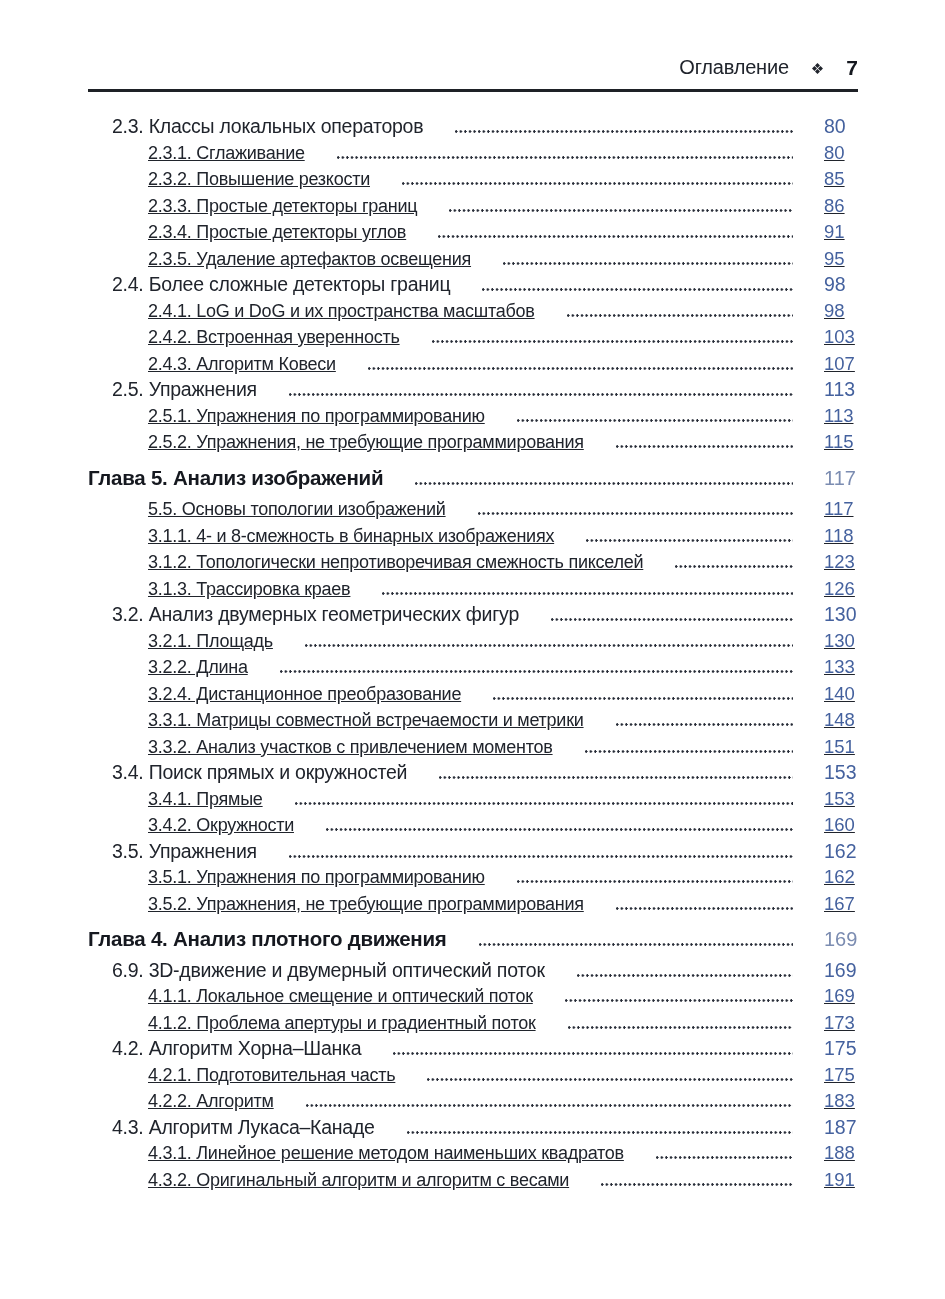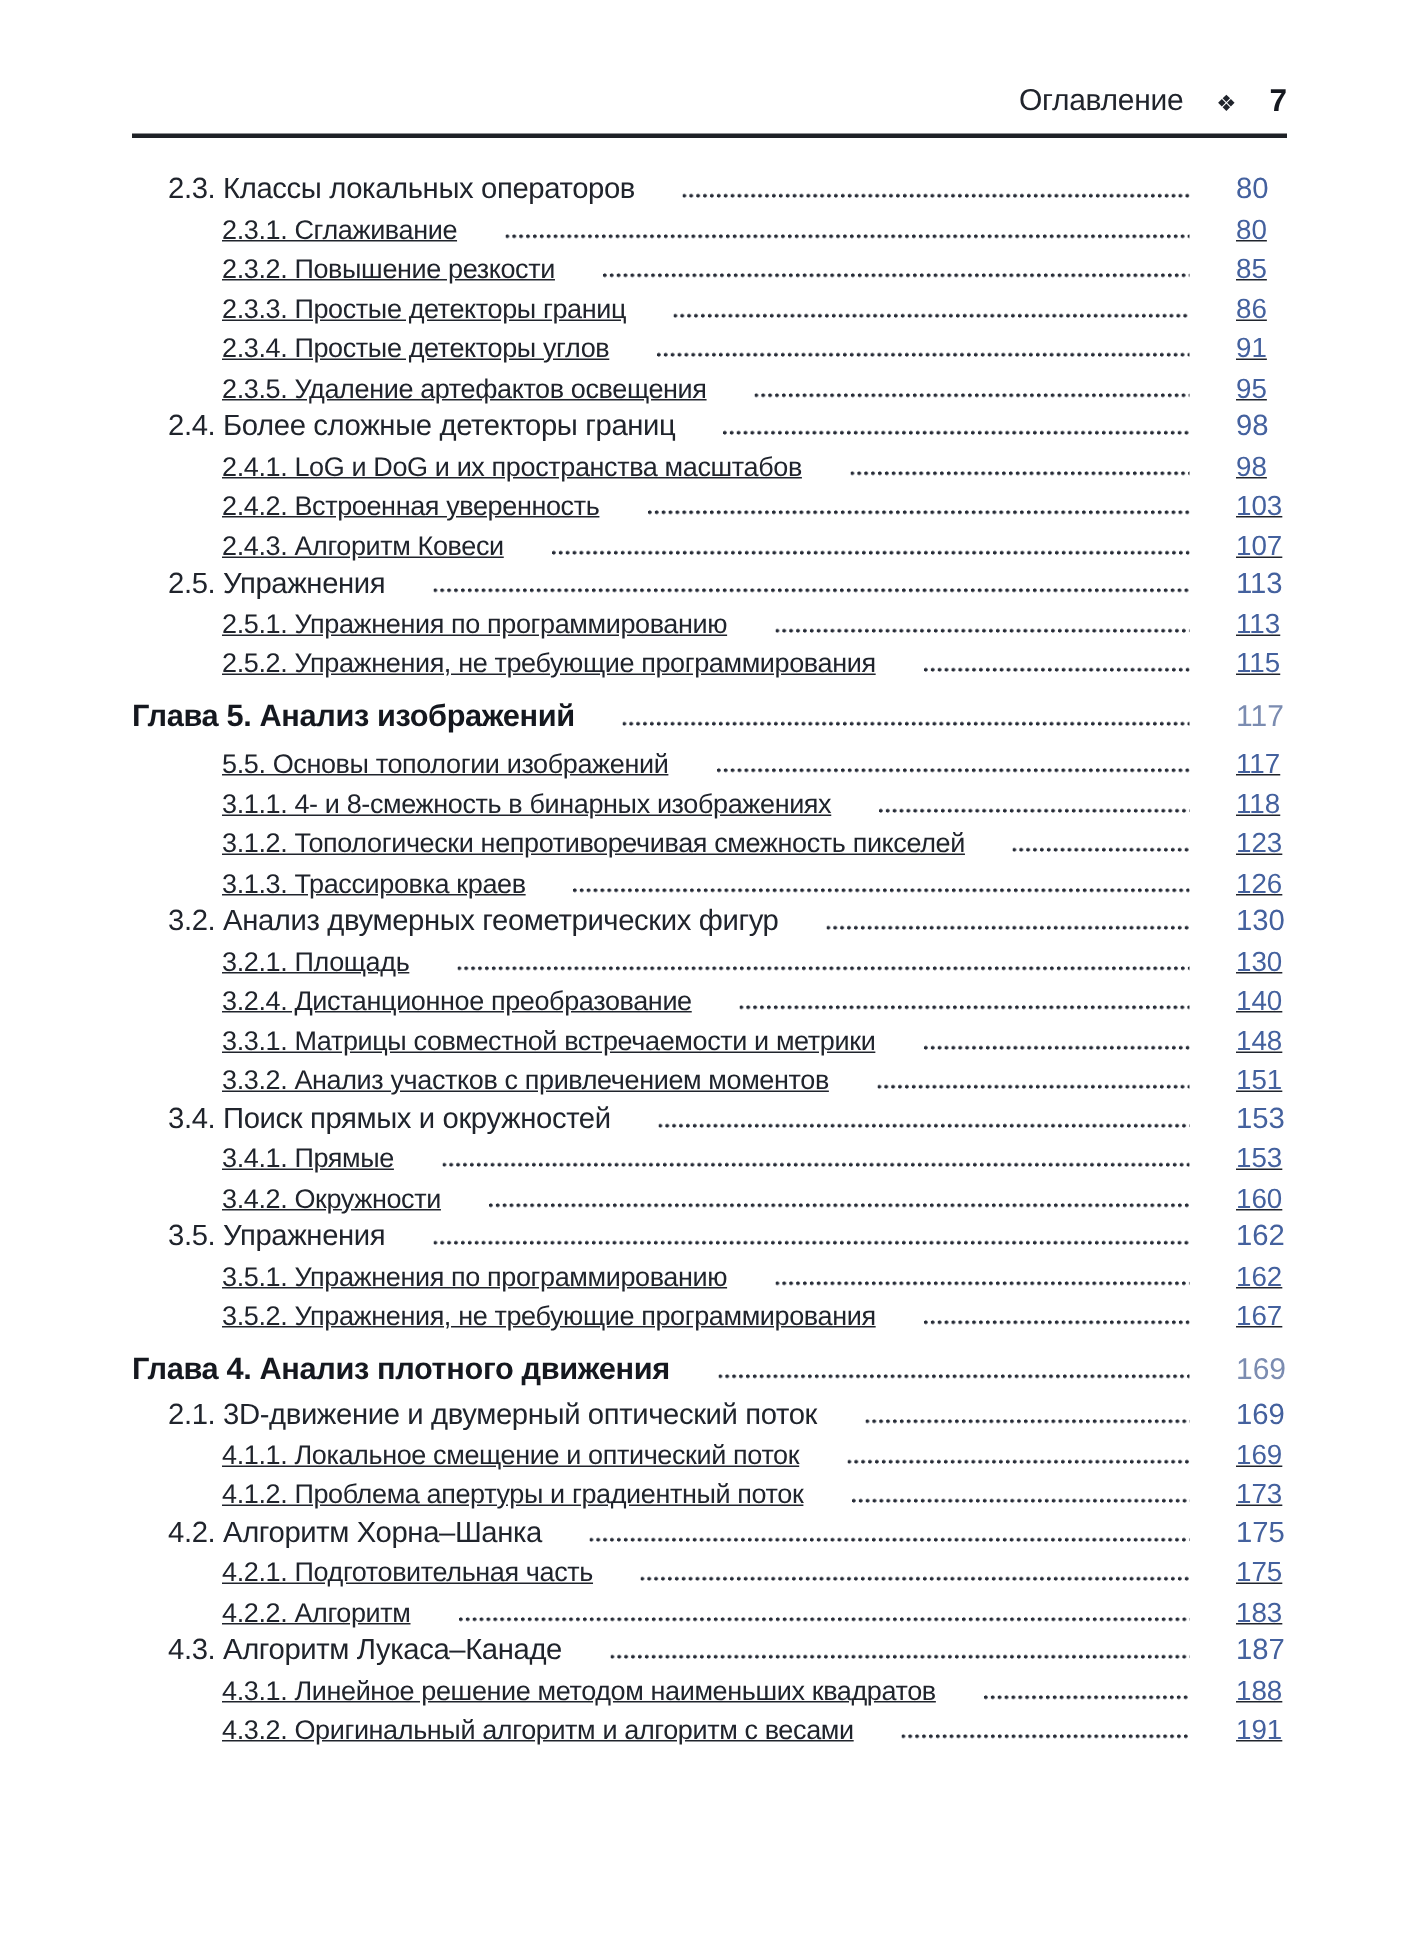--- a/index.html
+++ b/index.html
@@ -207,20 +207,25 @@
       <span class="label">3.2. Анализ двумерных геометрических фигур</span>
       <span class="leader"></span>
       <span class="num">130</span>
     </div>
       <div class="toc-row subsection">
       <span class="label">3.2.1. Площадь</span>
       <span class="leader"></span>
       <span class="num">130</span>
     </div>
       <div class="toc-row subsection">
+      <span class="label">3.2.2. Длина</span>
+      <span class="leader"></span>
+      <span class="num">133</span>
+    </div>
+      <div class="toc-row subsection">
       <span class="label">3.2.4. Дистанционное преобразование</span>
       <span class="leader"></span>
       <span class="num">140</span>
     </div>
       <div class="toc-row subsection">
       <span class="label">3.3.1. Матрицы совместной встречаемости и метрики</span>
       <span class="leader"></span>
       <span class="num">148</span>
     </div>
       <div class="toc-row subsection">
@@ -257,21 +262,21 @@
       <span class="label">3.5.2. Упражнения, не требующие программирования</span>
       <span class="leader"></span>
       <span class="num">167</span>
     </div>
       <div class="toc-row chapter">
       <span class="label">Глава 4. Анализ плотного движения</span>
       <span class="leader"></span>
       <span class="num">169</span>
     </div>
       <div class="toc-row section">
-      <span class="label">2.1. 3D-движение и двумерный оптический поток</span>
+      <span class="label">6.9. 3D-движение и двумерный оптический поток</span>
       <span class="leader"></span>
       <span class="num">169</span>
     </div>
       <div class="toc-row subsection">
       <span class="label">4.1.1. Локальное смещение и оптический поток</span>
       <span class="leader"></span>
       <span class="num">169</span>
     </div>
       <div class="toc-row subsection">
       <span class="label">4.1.2. Проблема апертуры и градиентный поток</span>

